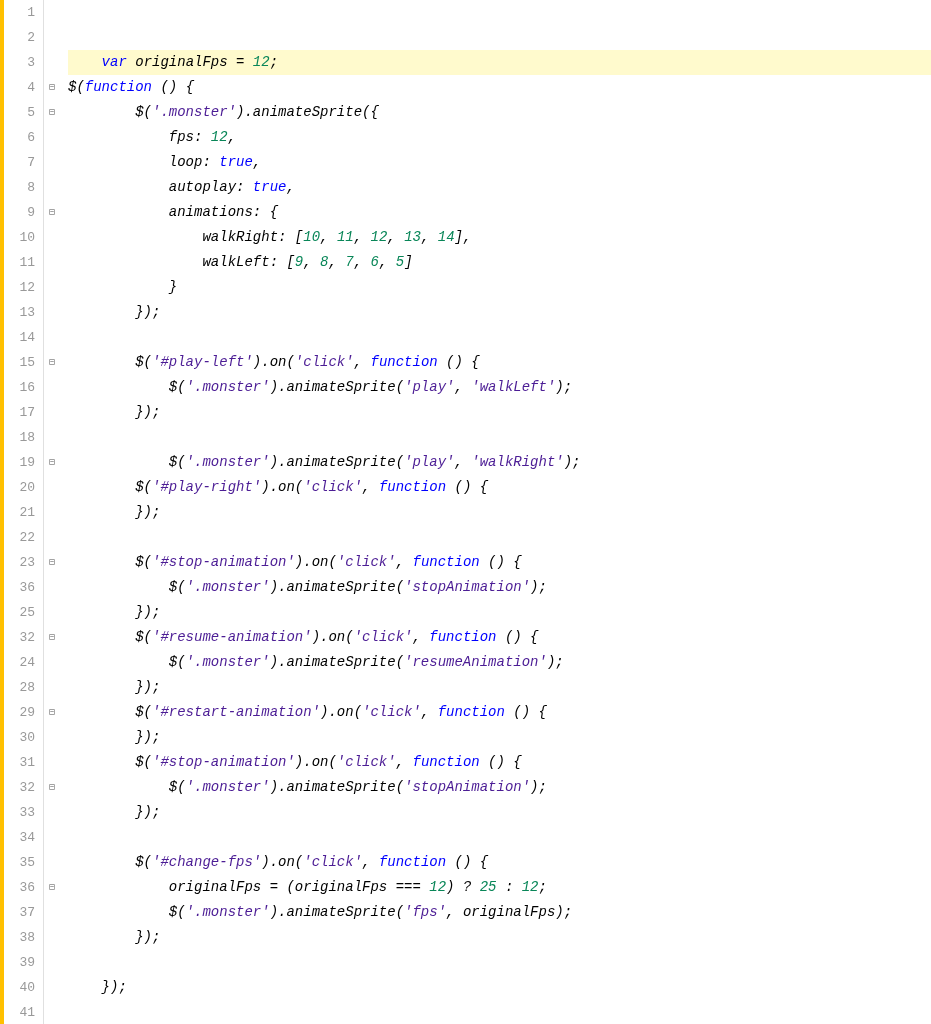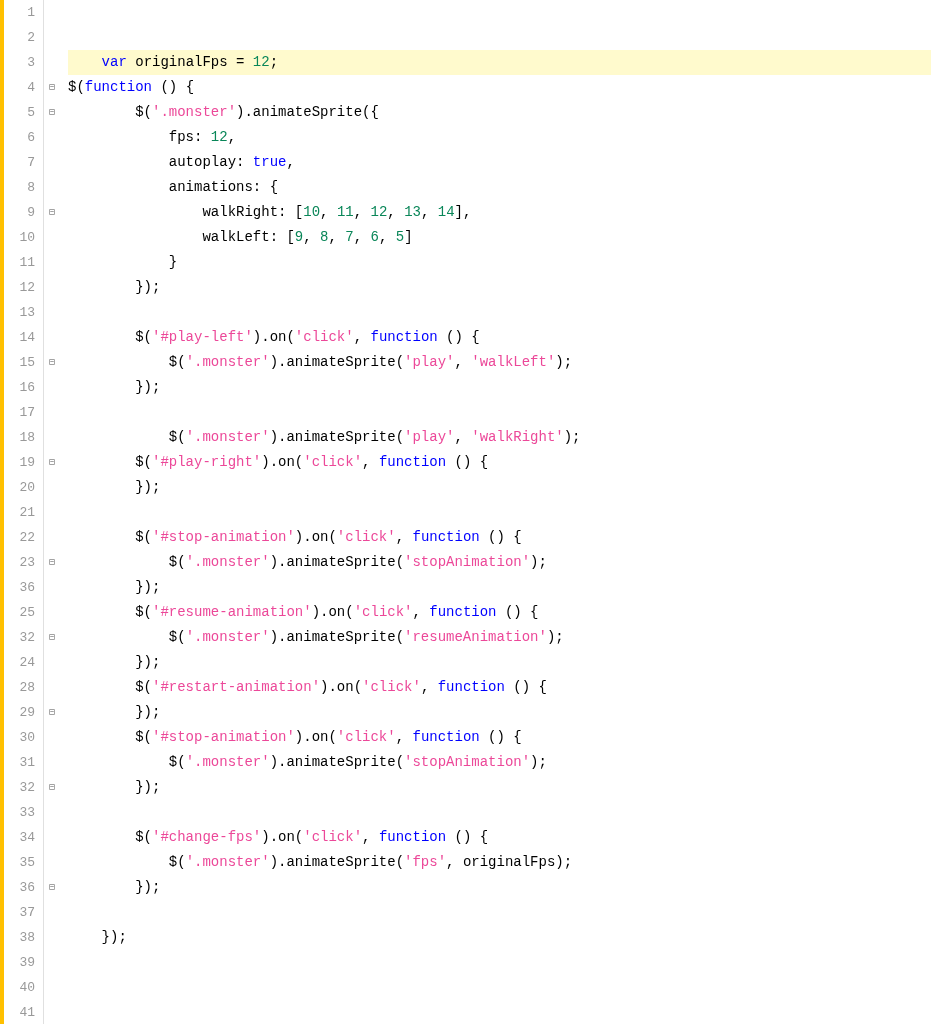--- a/index.html
+++ b/index.html
@@ -60,37 +60,38 @@
     }
 
     .fold-marker.empty {
       color: transparent;
     }
 
     .code-content {
       flex: 1;
       padding-left: 8px;
       overflow-x: auto;
+      font-style: italic;
     }
 
     .code-line {
       display: block;
       height: 25px;
       line-height: 25px;
       white-space: pre;
     }
 
     
     .line-highlight-yellow {
       background-color: #fffacd;
     }
 
     
     .kw { color: #0000ff; } 
-    .str { color: #ec4899; } 
+    .str { color: #4c1d95; } 
     .num { color: #098658; } 
     .plain { color: #000000; }
 
     .yellow-bar {
       width: 4px;
       background: #ffc000;
       flex-shrink: 0;
     }
 
   </style>
@@ -189,20 +190,21 @@
       <span class="fold-marker empty"> </span>
     </div>
 
   <div class="code-content" id="code-content-container">
       <span class="code-line"> </span>
       <span class="code-line"> </span>
       <span class="code-line line-highlight-yellow"><span class="plain">    </span><span class="kw">var</span><span class="plain"> originalFps = </span><span class="num">12</span><span class="plain">;</span></span>
       <span class="code-line"><span class="plain">$(</span><span class="kw">function</span><span class="plain"> () {</span></span>
       <span class="code-line"><span class="plain">        $(</span><span class="str">'.monster'</span><span class="plain">).animateSprite({</span></span>
       <span class="code-line"><span class="plain">            fps: </span><span class="num">12</span><span class="plain">,</span></span>
+      <span class="code-line"><span class="plain">            loop: </span><span class="kw">true</span><span class="plain">,</span></span>
       <span class="code-line"><span class="plain">            autoplay: </span><span class="kw">true</span><span class="plain">,</span></span>
       <span class="code-line"><span class="plain">            animations: {</span></span>
       <span class="code-line"><span class="plain">                walkRight: [</span><span class="num">10</span><span class="plain">, </span><span class="num">11</span><span class="plain">, </span><span class="num">12</span><span class="plain">, </span><span class="num">13</span><span class="plain">, </span><span class="num">14</span><span class="plain">],</span></span>
       <span class="code-line"><span class="plain">                walkLeft: [</span><span class="num">9</span><span class="plain">, </span><span class="num">8</span><span class="plain">, </span><span class="num">7</span><span class="plain">, </span><span class="num">6</span><span class="plain">, </span><span class="num">5</span><span class="plain">]</span></span>
       <span class="code-line"><span class="plain">            }</span></span>
       <span class="code-line"><span class="plain">        });</span></span>
       <span class="code-line"> </span>
       <span class="code-line"><span class="plain">        $(</span><span class="str">'#play-left'</span><span class="plain">).on(</span><span class="str">'click'</span><span class="plain">, </span><span class="kw">function</span><span class="plain"> () {</span></span>
       <span class="code-line"><span class="plain">            $(</span><span class="str">'.monster'</span><span class="plain">).animateSprite(</span><span class="str">'play'</span><span class="plain">, </span><span class="str">'walkLeft'</span><span class="plain">);</span></span>
       <span class="code-line"><span class="plain">        });</span></span>
@@ -217,18 +219,19 @@
       <span class="code-line"><span class="plain">        $(</span><span class="str">'#resume-animation'</span><span class="plain">).on(</span><span class="str">'click'</span><span class="plain">, </span><span class="kw">function</span><span class="plain"> () {</span></span>
       <span class="code-line"><span class="plain">            $(</span><span class="str">'.monster'</span><span class="plain">).animateSprite(</span><span class="str">'resumeAnimation'</span><span class="plain">);</span></span>
       <span class="code-line"><span class="plain">        });</span></span>
       <span class="code-line"><span class="plain">        $(</span><span class="str">'#restart-animation'</span><span class="plain">).on(</span><span class="str">'click'</span><span class="plain">, </span><span class="kw">function</span><span class="plain"> () {</span></span>
       <span class="code-line"><span class="plain">        });</span></span>
       <span class="code-line"><span class="plain">        $(</span><span class="str">'#stop-animation'</span><span class="plain">).on(</span><span class="str">'click'</span><span class="plain">, </span><span class="kw">function</span><span class="plain"> () {</span></span>
       <span class="code-line"><span class="plain">            $(</span><span class="str">'.monster'</span><span class="plain">).animateSprite(</span><span class="str">'stopAnimation'</span><span class="plain">);</span></span>
       <span class="code-line"><span class="plain">        });</span></span>
       <span class="code-line"> </span>
       <span class="code-line"><span class="plain">        $(</span><span class="str">'#change-fps'</span><span class="plain">).on(</span><span class="str">'click'</span><span class="plain">, </span><span class="kw">function</span><span class="plain"> () {</span></span>
+      <span class="code-line"><span class="plain">            originalFps = (originalFps === </span><span class="num">12</span><span class="plain">) ? </span><span class="num">25</span><span class="plain"> : </span><span class="num">12</span><span class="plain">;</span></span>
       <span class="code-line"><span class="plain">            $(</span><span class="str">'.monster'</span><span class="plain">).animateSprite(</span><span class="str">'fps'</span><span class="plain">, originalFps);</span></span>
       <span class="code-line"><span class="plain">        });</span></span>
       <span class="code-line"> </span>
       <span class="code-line"><span class="plain">    });</span></span>
     </div>
 </div>
 
 </body></html>

